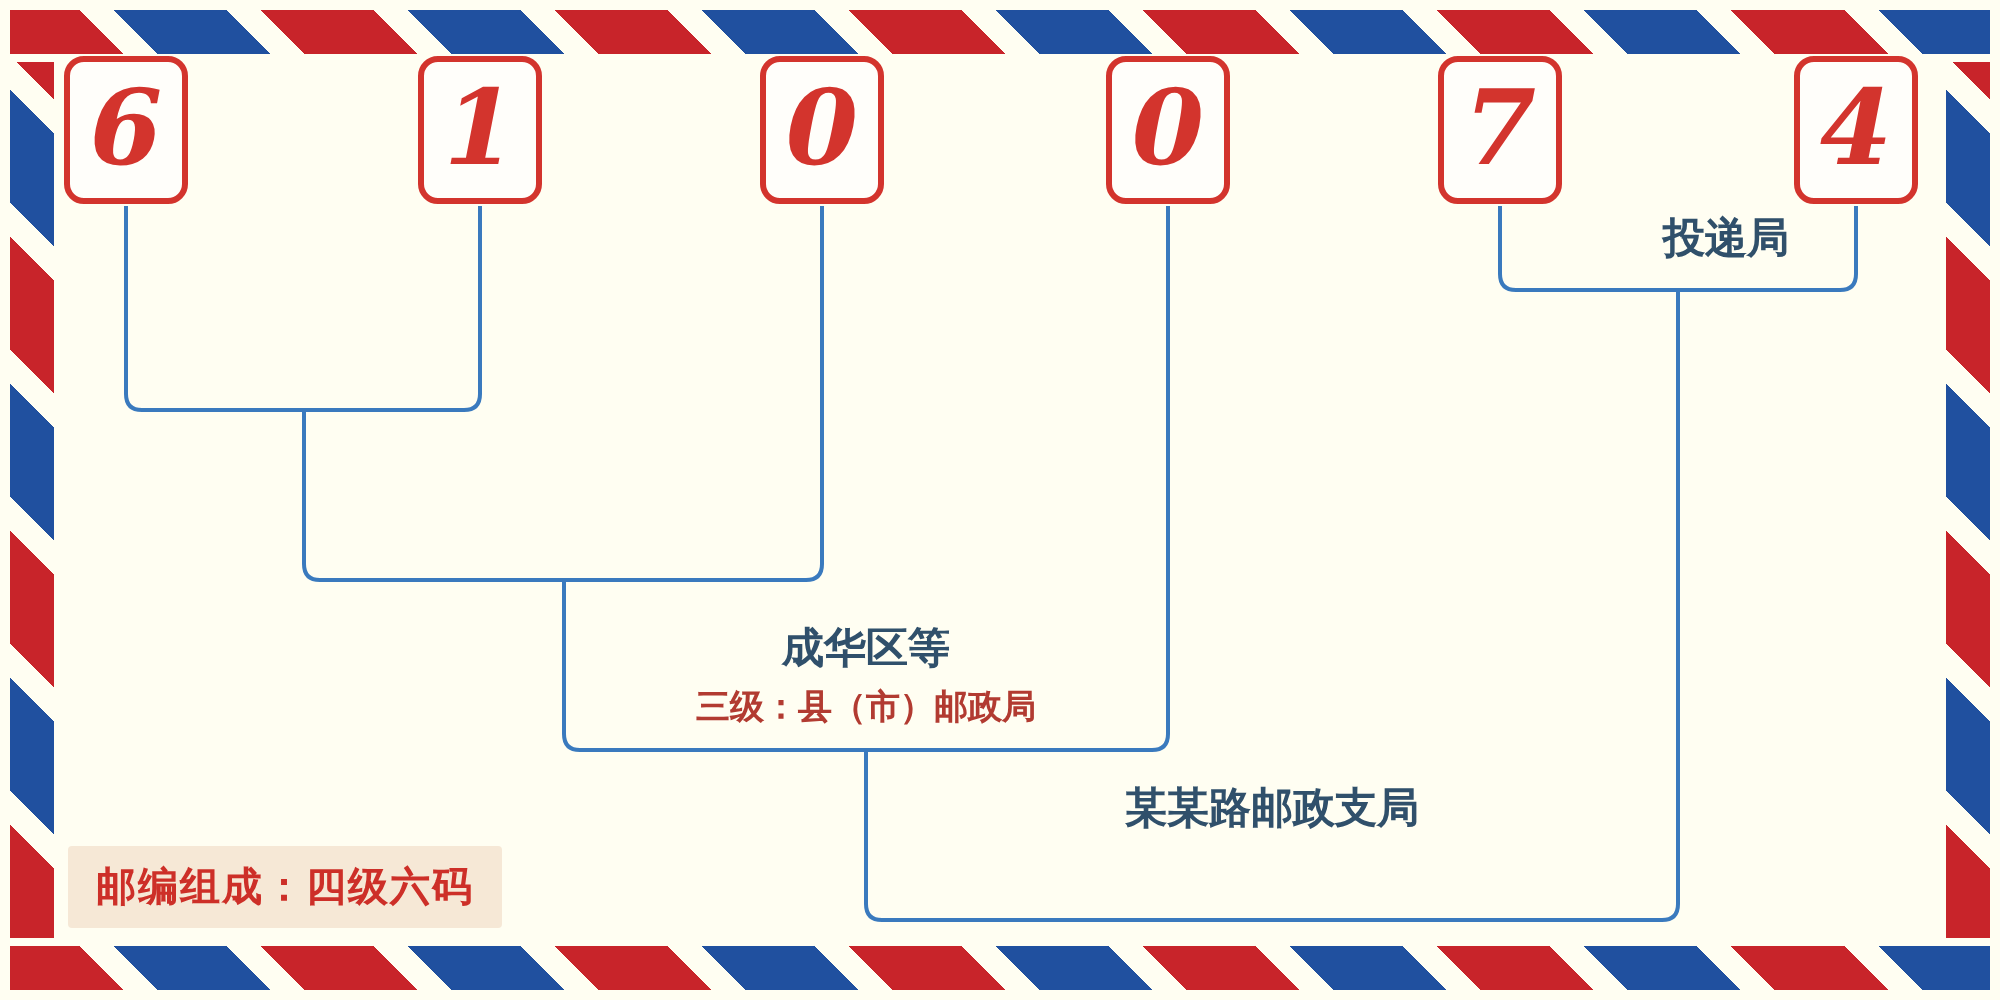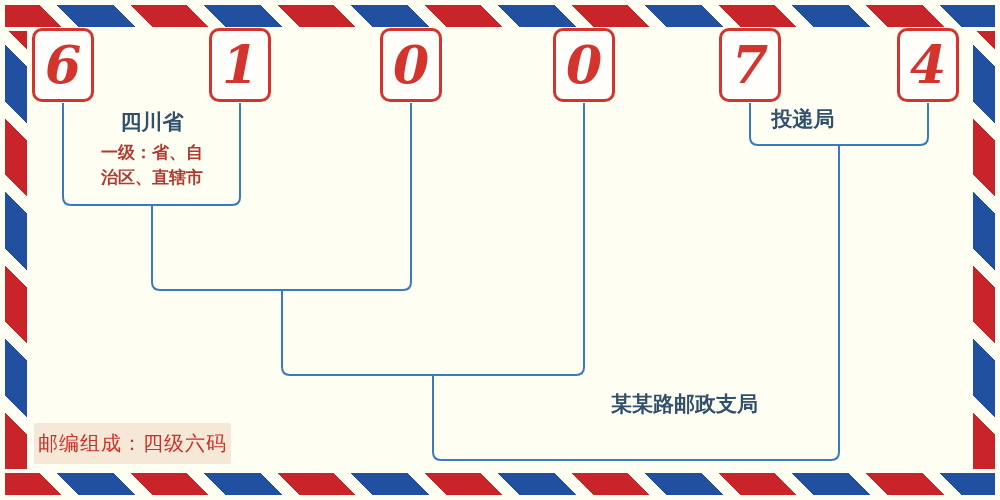--- a/index.html
+++ b/index.html
@@ -75,33 +75,33 @@
   }
   .label-desc {
     font-size: 17px;
     font-weight: bold;
     color: #b23b31;
     line-height: 1.45;
   }
   .lbl1 { left: 62px;  top: 110px; width: 180px; }
   .lbl2 { left: 192px; top: 226px; width: 180px; }
   .lbl3 { left: 308px; top: 312px; width: 250px; }
-  .lbl4 { left: 458px; top: 392px; width: 300px; text-align: right; }
+  .lbl4 { left: 486px; top: 392px; width: 300px; }
   .lbl4 .label-desc { margin-top: 6px; }
-  .lbl-delivery { left: 733px; top: 107px; width: 140px; }
+  .lbl-delivery { left: 793px; top: 107px; width: 140px; }
 
   
   .badge {
     position: absolute;
     left: 34px; top: 423px;
     background: #f6e8d6;
     color: #cd2f28;
     font-size: 20px;
-    font-weight: normal;
-    padding: 7px 4px;
+    font-weight: bold;
+    padding: 7px 14px;
     border-radius: 2px;
     letter-spacing: 1px;
   }
 </style>
 </head>
 <body>
 
 <div class="canvas">
 
   <div class="stripe stripe-h stripe-top"></div>
@@ -129,29 +129,28 @@
   <div class="digit-box d4">
     <span class="digit">0</span>
   </div>
   <div class="digit-box d5">
     <span class="digit">7</span>
   </div>
   <div class="digit-box d6">
     <span class="digit">4</span>
   </div>
 
-  <div class="label lbl1">
-    <div class="label-name">四川省</div>
-    <div class="label-desc">一级：省、自</div>
-    <div class="label-desc">治区、直辖市</div>
-  </div>
 
   <div class="label lbl2">
   </div>
 
+  <div class="label lbl3">
+    <div class="label-name">成华区等</div>
+    <div class="label-desc">三级：县（市）邮政局</div>
+  </div>
 
   <div class="label lbl4">
     <div class="label-name">某某路邮政支局</div>
   </div>
 
   <div class="label lbl-delivery">
     <div class="label-name">投递局</div>
   </div>
 
   <div class="badge">邮编组成：四级六码</div>

